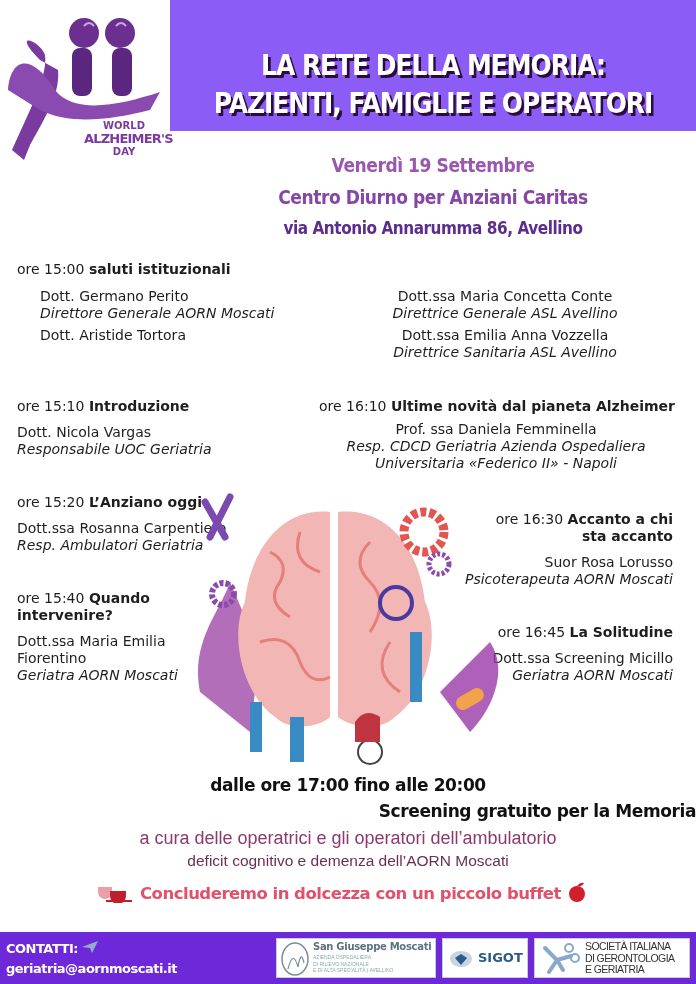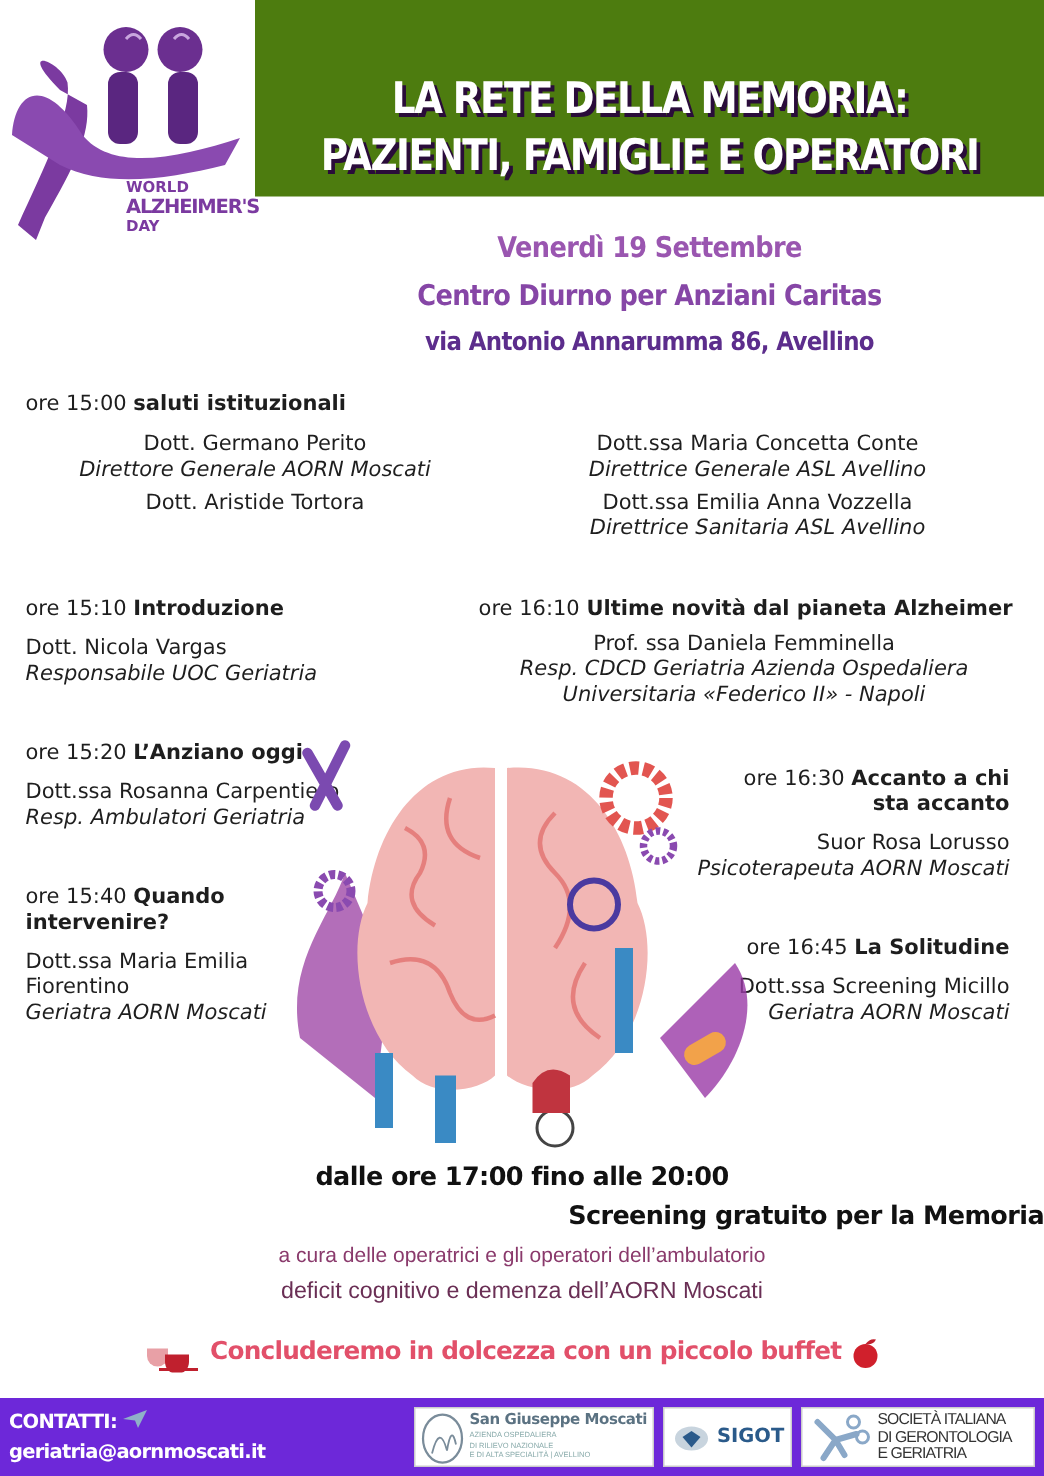--- a/index.html
+++ b/index.html
@@ -1,21 +1,21 @@
 <!DOCTYPE html>
 <html><head>
 <meta charset="utf-8">
 <style>
   * { box-sizing: border-box; margin: 0; padding: 0; }
   html, body { width: 696px; height: 984px; background: #ffffff; overflow: hidden; }
   body { position: relative; font-family: "Liberation Sans", sans-serif; color: #222; }
 
   
   .logo { position: absolute; left: 0; top: 0; width: 170px; height: 172px; }
-  .banner { position: absolute; left: 170px; top: 0; width: 526px; height: 131px; background: #4d7c0f; }
+  .banner { position: absolute; left: 170px; top: 0; width: 526px; height: 131px; background: #8b5cf6; }
   .banner-title { position: absolute; left: 0; right: 0; top: 46px; text-align: center; color: #ffffff;
     font-family: "DejaVu Sans", sans-serif; font-weight: bold; font-size: 29px; line-height: 38px;
     letter-spacing: -1.2px; transform: scaleX(0.86); text-shadow: 3px 3px 0 #2a0c3a; }
 
   .event-info { position: absolute; left: 170px; width: 526px; text-align: center; font-family: "DejaVu Sans", sans-serif; font-weight: bold; letter-spacing: -0.5px; }
   .ev-date { top: 154px; font-size: 19px; color: #9a56b0; }
   .ev-venue { top: 186px; font-size: 19px; color: #8646a6; }
   .ev-addr { top: 218px; font-size: 17px; color: #5c2d8c; }
   .ev-line { position: absolute; left: 0; right: 0; transform: scaleX(0.9); }
 
@@ -23,44 +23,44 @@
   .prog b { font-weight: bold; }
   .prog i { font-style: italic; }
   .blk { position: absolute; }
 
   
   .illus { position: absolute; left: 190px; top: 492px; width: 320px; height: 280px; }
 
   .screen { position: absolute; left: 0; right: 0; text-align: center; }
   .scr1 { top: 775px; font-family: "DejaVu Sans", sans-serif; font-weight: bold; font-size: 17px; color: #111; letter-spacing: -0.4px; }
   .scr2 { top: 801px; font-family: "DejaVu Sans", sans-serif; font-weight: bold; font-size: 17px; color: #111; letter-spacing: -0.4px; text-align: right; }
-  .scr3 { top: 828px; font-size: 14px; color: #8a3a6c; }
+  .scr3 { top: 828px; font-size: 18px; color: #8a3a6c; }
   .scr4 { top: 852px; font-size: 15.5px; color: #6a2f55; }
-  .buffet { position: absolute; left: 96px; top: 875px; width: 500px; height: 28px; display: flex; align-items: flex-start; margin-top: 16px; }
+  .buffet { position: absolute; left: 96px; top: 875px; width: 500px; height: 28px; display: flex; align-items: flex-end; }
   .buffet-text { font-family: "DejaVu Sans", sans-serif; font-weight: bold; font-size: 16.5px; color: #e2506a; letter-spacing: -0.5px; margin-left: 4px; transform-origin: left; }
 
   
   .footer { position: absolute; left: 0; top: 932px; width: 696px; height: 52px; background: #6d28d9; }
   .contacts { position: absolute; left: 6px; top: 7px; color: #fff; font-family: "DejaVu Sans", sans-serif; font-weight: bold; font-size: 13px; line-height: 20px; letter-spacing: -0.5px; }
   .logo-box { position: absolute; top: 6px; height: 40px; background: #fff; border: 1px solid #ccc; }
 </style>
 </head>
 <body>
 
 <div class="logo">
   <svg width="170" height="172" viewBox="0 0 170 172">
     <path d="M40 60 C 10 30, 40 40, 45 55 C 48 75, 30 110, 12 150 L 24 160 L 30 145 C 50 110, 60 90, 58 70" fill="#7b3aa0"></path>
     <path d="M8 90 C 10 60, 30 50, 55 90 C 75 115, 120 105, 160 92 L 150 110 C 110 120, 70 125, 40 110 Z" fill="#8a4ab0"></path>
     <circle cx="84" cy="33" r="15" fill="#6b2f90"></circle>
     <circle cx="120" cy="33" r="15" fill="#6b2f90"></circle>
     <rect x="72" y="48" width="20" height="48" rx="8" fill="#5a2680"></rect>
     <rect x="112" y="48" width="20" height="48" rx="8" fill="#5a2680"></rect>
     <path d="M84 26 q5 -6 10 0 M116 26 q5 -6 10 0" stroke="#c9a6de" stroke-width="2" fill="none"></path>
   </svg>
-  <div style="position:absolute;left:84px;top:120px;width:80px;color:#7b3aa0;font-family:'DejaVu Sans',sans-serif;font-weight:bold;font-size:10px;line-height:11px;">
+  <div style="position:absolute;left:84px;top:120px;width:80px;text-align:center;color:#7b3aa0;font-family:'DejaVu Sans',sans-serif;font-weight:bold;font-size:10px;line-height:11px;">
     <div>WORLD</div>
     <div style="font-size:13px;line-height:15px;letter-spacing:-0.8px;">ALZHEIMER'S</div>
     <div>DAY</div>
   </div>
 </div>
 
 <div class="banner">
   <div class="banner-title">
     <div>LA RETE DELLA MEMORIA:</div>
     <div>PAZIENTI, FAMIGLIE E OPERATORI</div>
@@ -70,21 +70,21 @@
 <div class="event-info" style="top:0;height:0;">
   <div class="ev-line ev-date">Venerdì 19 Settembre</div>
   <div class="ev-line ev-venue">Centro Diurno per Anziani Caritas</div>
   <div class="ev-line ev-addr">via Antonio Annarumma 86, Avellino</div>
 </div>
 
 <div class="prog blk" style="left:17px;top:261px;">
   <span>ore 15:00</span>
   <b>saluti istituzionali</b>
 </div>
-<div class="prog blk" style="left:40px;width:260px;top:288px;text-align:center;">
+<div class="prog blk" style="left:40px;width:260px;top:288px;text-align:left;">
   <div>Dott. Germano Perito</div>
   <i style="display:block">Direttore Generale AORN Moscati</i>
   <div style="margin-top:5px">Dott. Aristide Tortora</div>
 </div>
 <div class="prog blk" style="left:385px;width:240px;top:288px;text-align:center;">
   <div>Dott.ssa Maria Concetta Conte</div>
   <i style="display:block">Direttrice Generale ASL Avellino</i>
   <div style="margin-top:5px">Dott.ssa Emilia Anna Vozzella</div>
   <i style="display:block">Direttrice Sanitaria ASL Avellino</i>
 </div>

